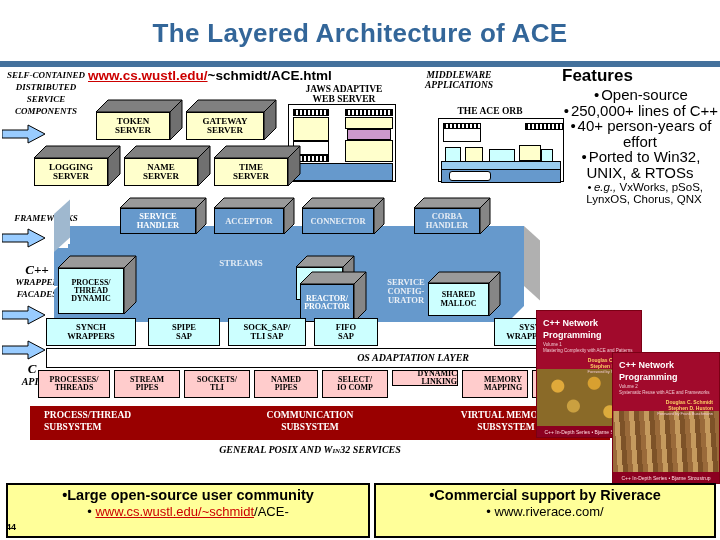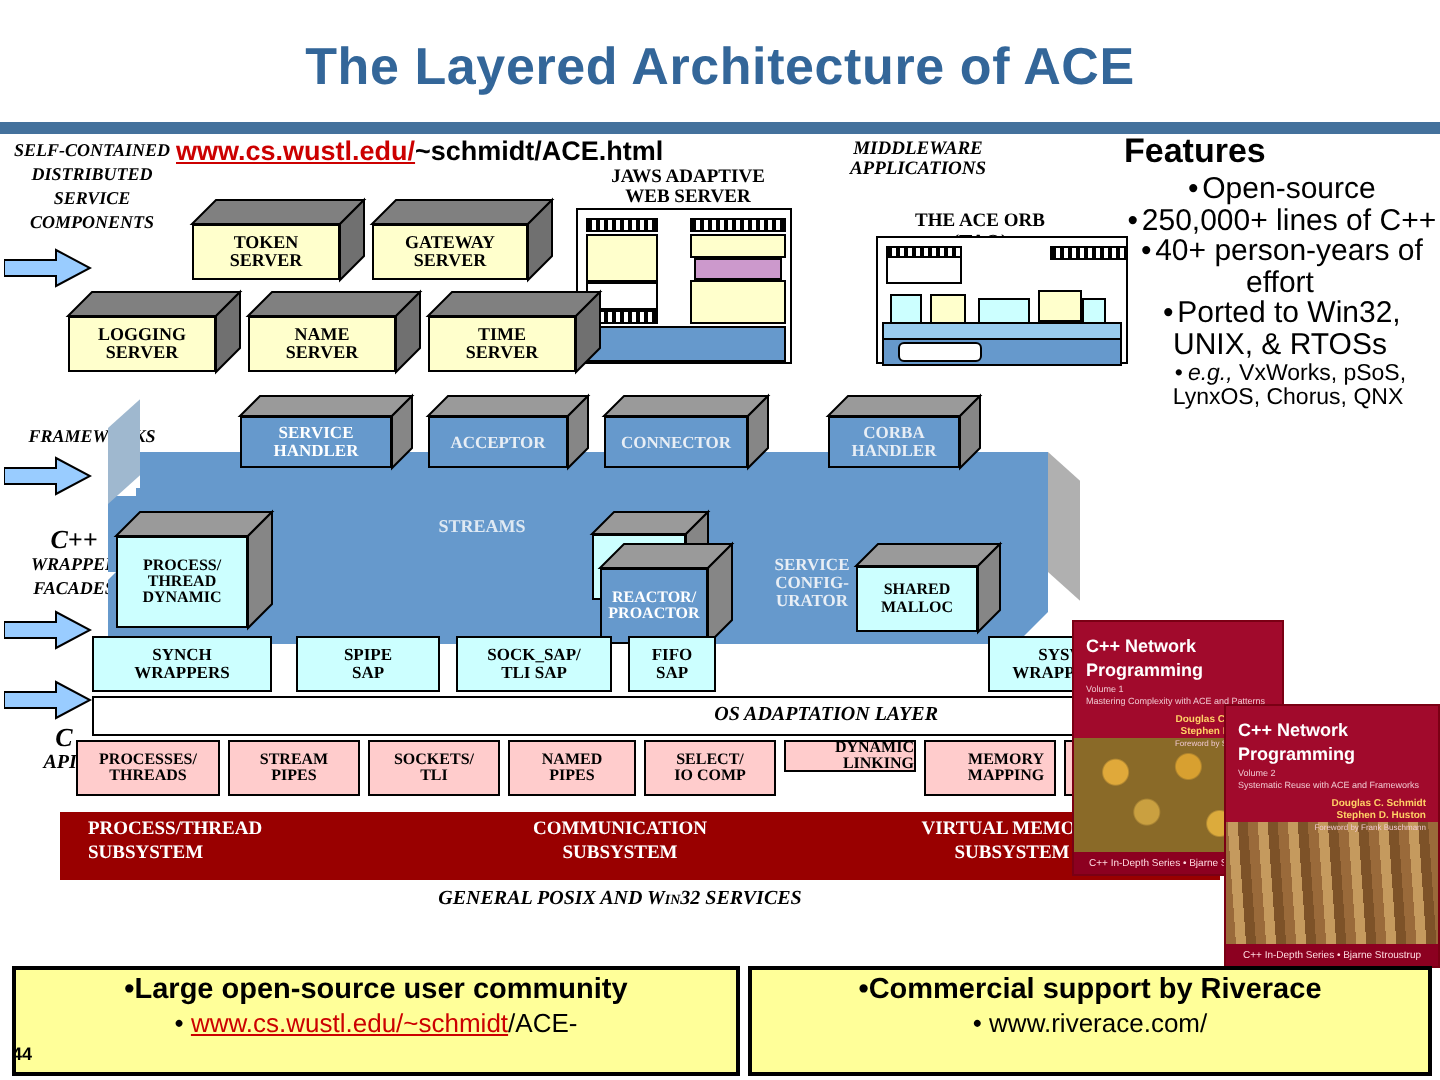--- a/index.html
+++ b/index.html
@@ -331,21 +331,21 @@
       <div>WRAPPERS</div>
     </div>
   <div class="flat" style="left:148px;top:318px;width:72px;height:28px;background:#ccffff;font-size:8.5px;">
       <div>SPIPE</div>
       <div>SAP</div>
     </div>
   <div class="flat" style="left:228px;top:318px;width:78px;height:28px;background:#ccffff;font-size:8.5px;">
       <div>SOCK_SAP/</div>
       <div>TLI SAP</div>
     </div>
-  <div class="flat" style="left:314px;top:318px;width:44px;height:28px;background:#ccffff;font-size:8.5px;">
+  <div class="flat" style="left:314px;top:318px;width:64px;height:28px;background:#ccffff;font-size:8.5px;">
       <div>FIFO</div>
       <div>SAP</div>
     </div>
   <div class="flat" style="left:494px;top:318px;width:72px;height:28px;background:#ccffff;font-size:8.5px;">
       <div>SYSV</div>
       <div>WRAPPERS</div>
     </div>
 
   <div style="position:absolute;left:46px;top:348px;width:520px;height:20px;background:#fff;border:1px solid #000;box-sizing:border-box;">
     <div style="position:absolute;right:96px;top:3px;font-family:'Liberation Serif',serif;font-style:italic;

